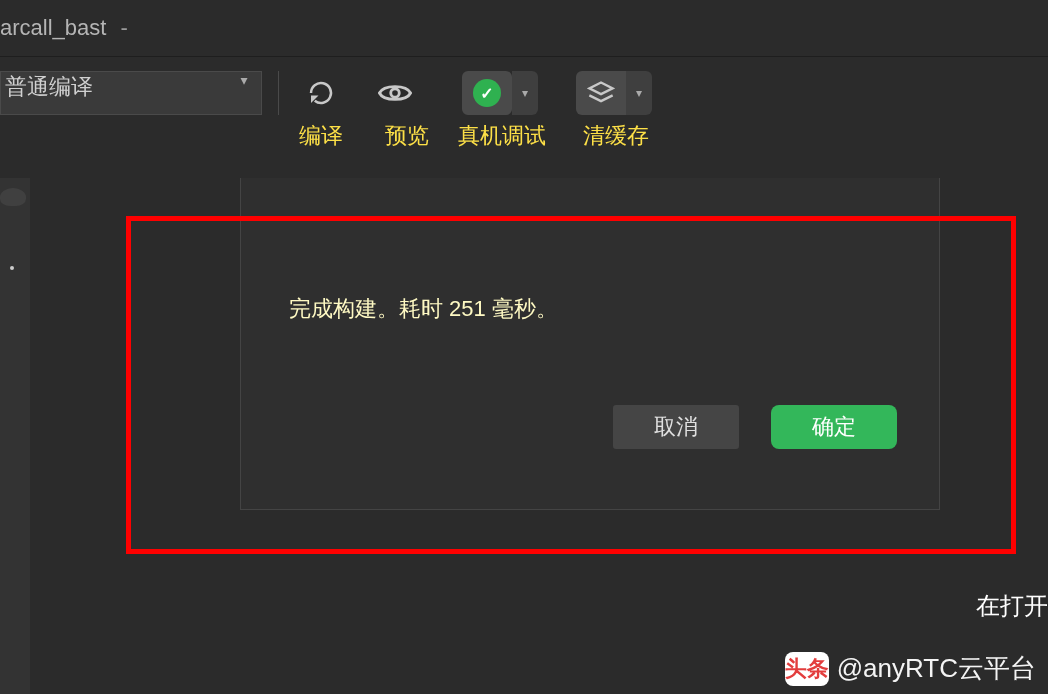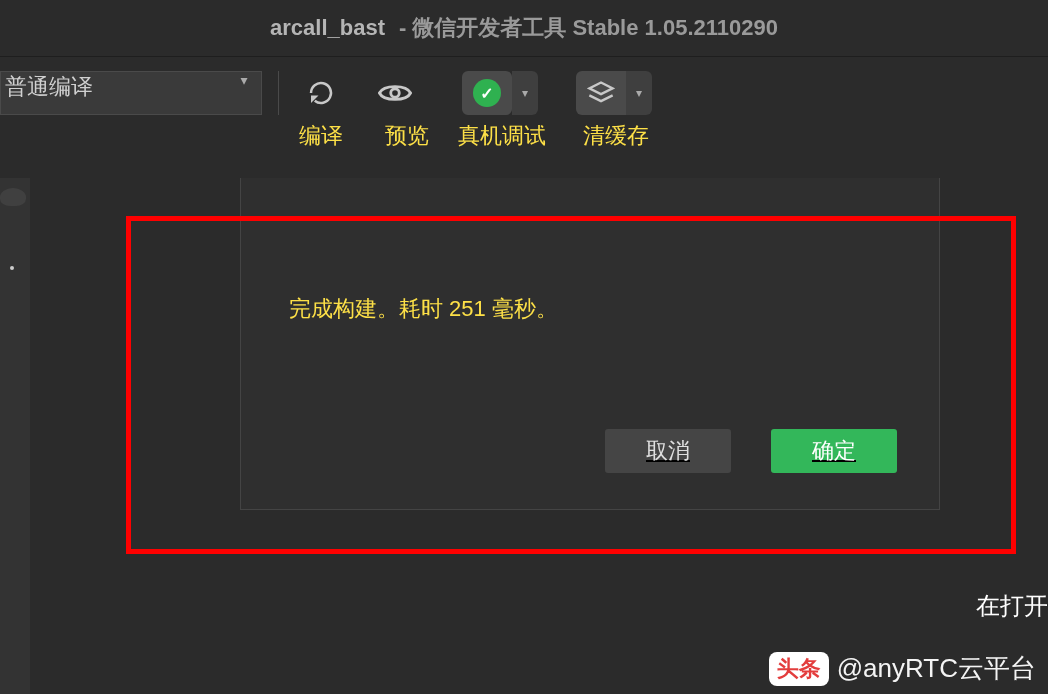--- a/index.html
+++ b/index.html
@@ -8,25 +8,23 @@
       height: 694px;
       background: #2b2b2b;
       font-family: "Microsoft YaHei", "PingFang SC", sans-serif;
       overflow: hidden;
       position: relative;
     }
     .titlebar {
       height: 56px;
       display: flex;
       align-items: center;
-      justify-content: center;
       color: #9a9a9a;
       font-size: 22px;
       background: #2b2b2b;
-      font-weight: bold;
     }
     .titlebar .project { color: #b5b5b5; margin-right: 8px; }
     .titlebar .dash { margin: 0 6px; }
     .toolbar-area {
       position: relative;
       height: 120px;
       background: #2b2b2b;
       border-top: 1px solid #1e1e1e;
     }
     .compile-mode {
@@ -164,43 +162,42 @@
       width: 700px;
       height: 332px;
       background: #2f2f2f;
       border: 1px solid #444;
       border-top: none;
     }
     .dialog-msg {
       position: absolute;
       left: 48px;
       top: 116px;
-      color: #fde047;
+      color: #fef9c3;
       font-size: 22px;
     }
     .dialog-actions {
       position: absolute;
       right: 42px;
-      bottom: 36px;
-      display: flex;
-      gap: 40px;
-      text-decoration: underline;
+      bottom: 60px;
+      display: flex;
+      gap: 32px;
     }
     .btn {
       width: 126px;
       height: 44px;
       display: flex;
       align-items: center;
       justify-content: center;
       font-size: 22px;
       border-radius: 3px;
       cursor: pointer;
     }
     .btn-cancel { background: #454545; color: #e0e0e0; }
-    .btn-ok { background: #33b75a; color: #ffffff; }
+    .btn-ok { background: #33b75a; color: #ffffff; border-radius: 8px; }
     .corner-text {
       position: absolute;
       right: 0;
       bottom: 72px;
       color: #ffffff;
       font-size: 24px;
     }
     .watermark {
       position: absolute;
       right: 12px;
@@ -209,33 +206,32 @@
       align-items: center;
       gap: 8px;
       color: #ffffff;
       font-size: 26px;
       font-weight: 500;
     }
     .wm-badge {
       background: #ffffff;
       color: #e33d3d;
       border-radius: 8px;
-      padding: 2px 8px;
+      padding: 2px 0;
       font-size: 22px;
       font-weight: bold;
     }
     .wm-at { opacity: 0.95; }
   </style>
 </head>
 <body>
 
 <div class="titlebar">
   <span class="project">arcall_bast</span>
   <span class="dash">-</span>
-  <span>微信开发者工具 Stable 1.05.2110290</span>
 </div>
 
 <div class="toolbar-area">
   <div class="compile-mode">
     <span class="label">普通编译</span>
     <span class="arrow">▾</span>
   </div>
   <div class="divider-v"></div>
 
   <div class="tool-btn" style="left:292px">

